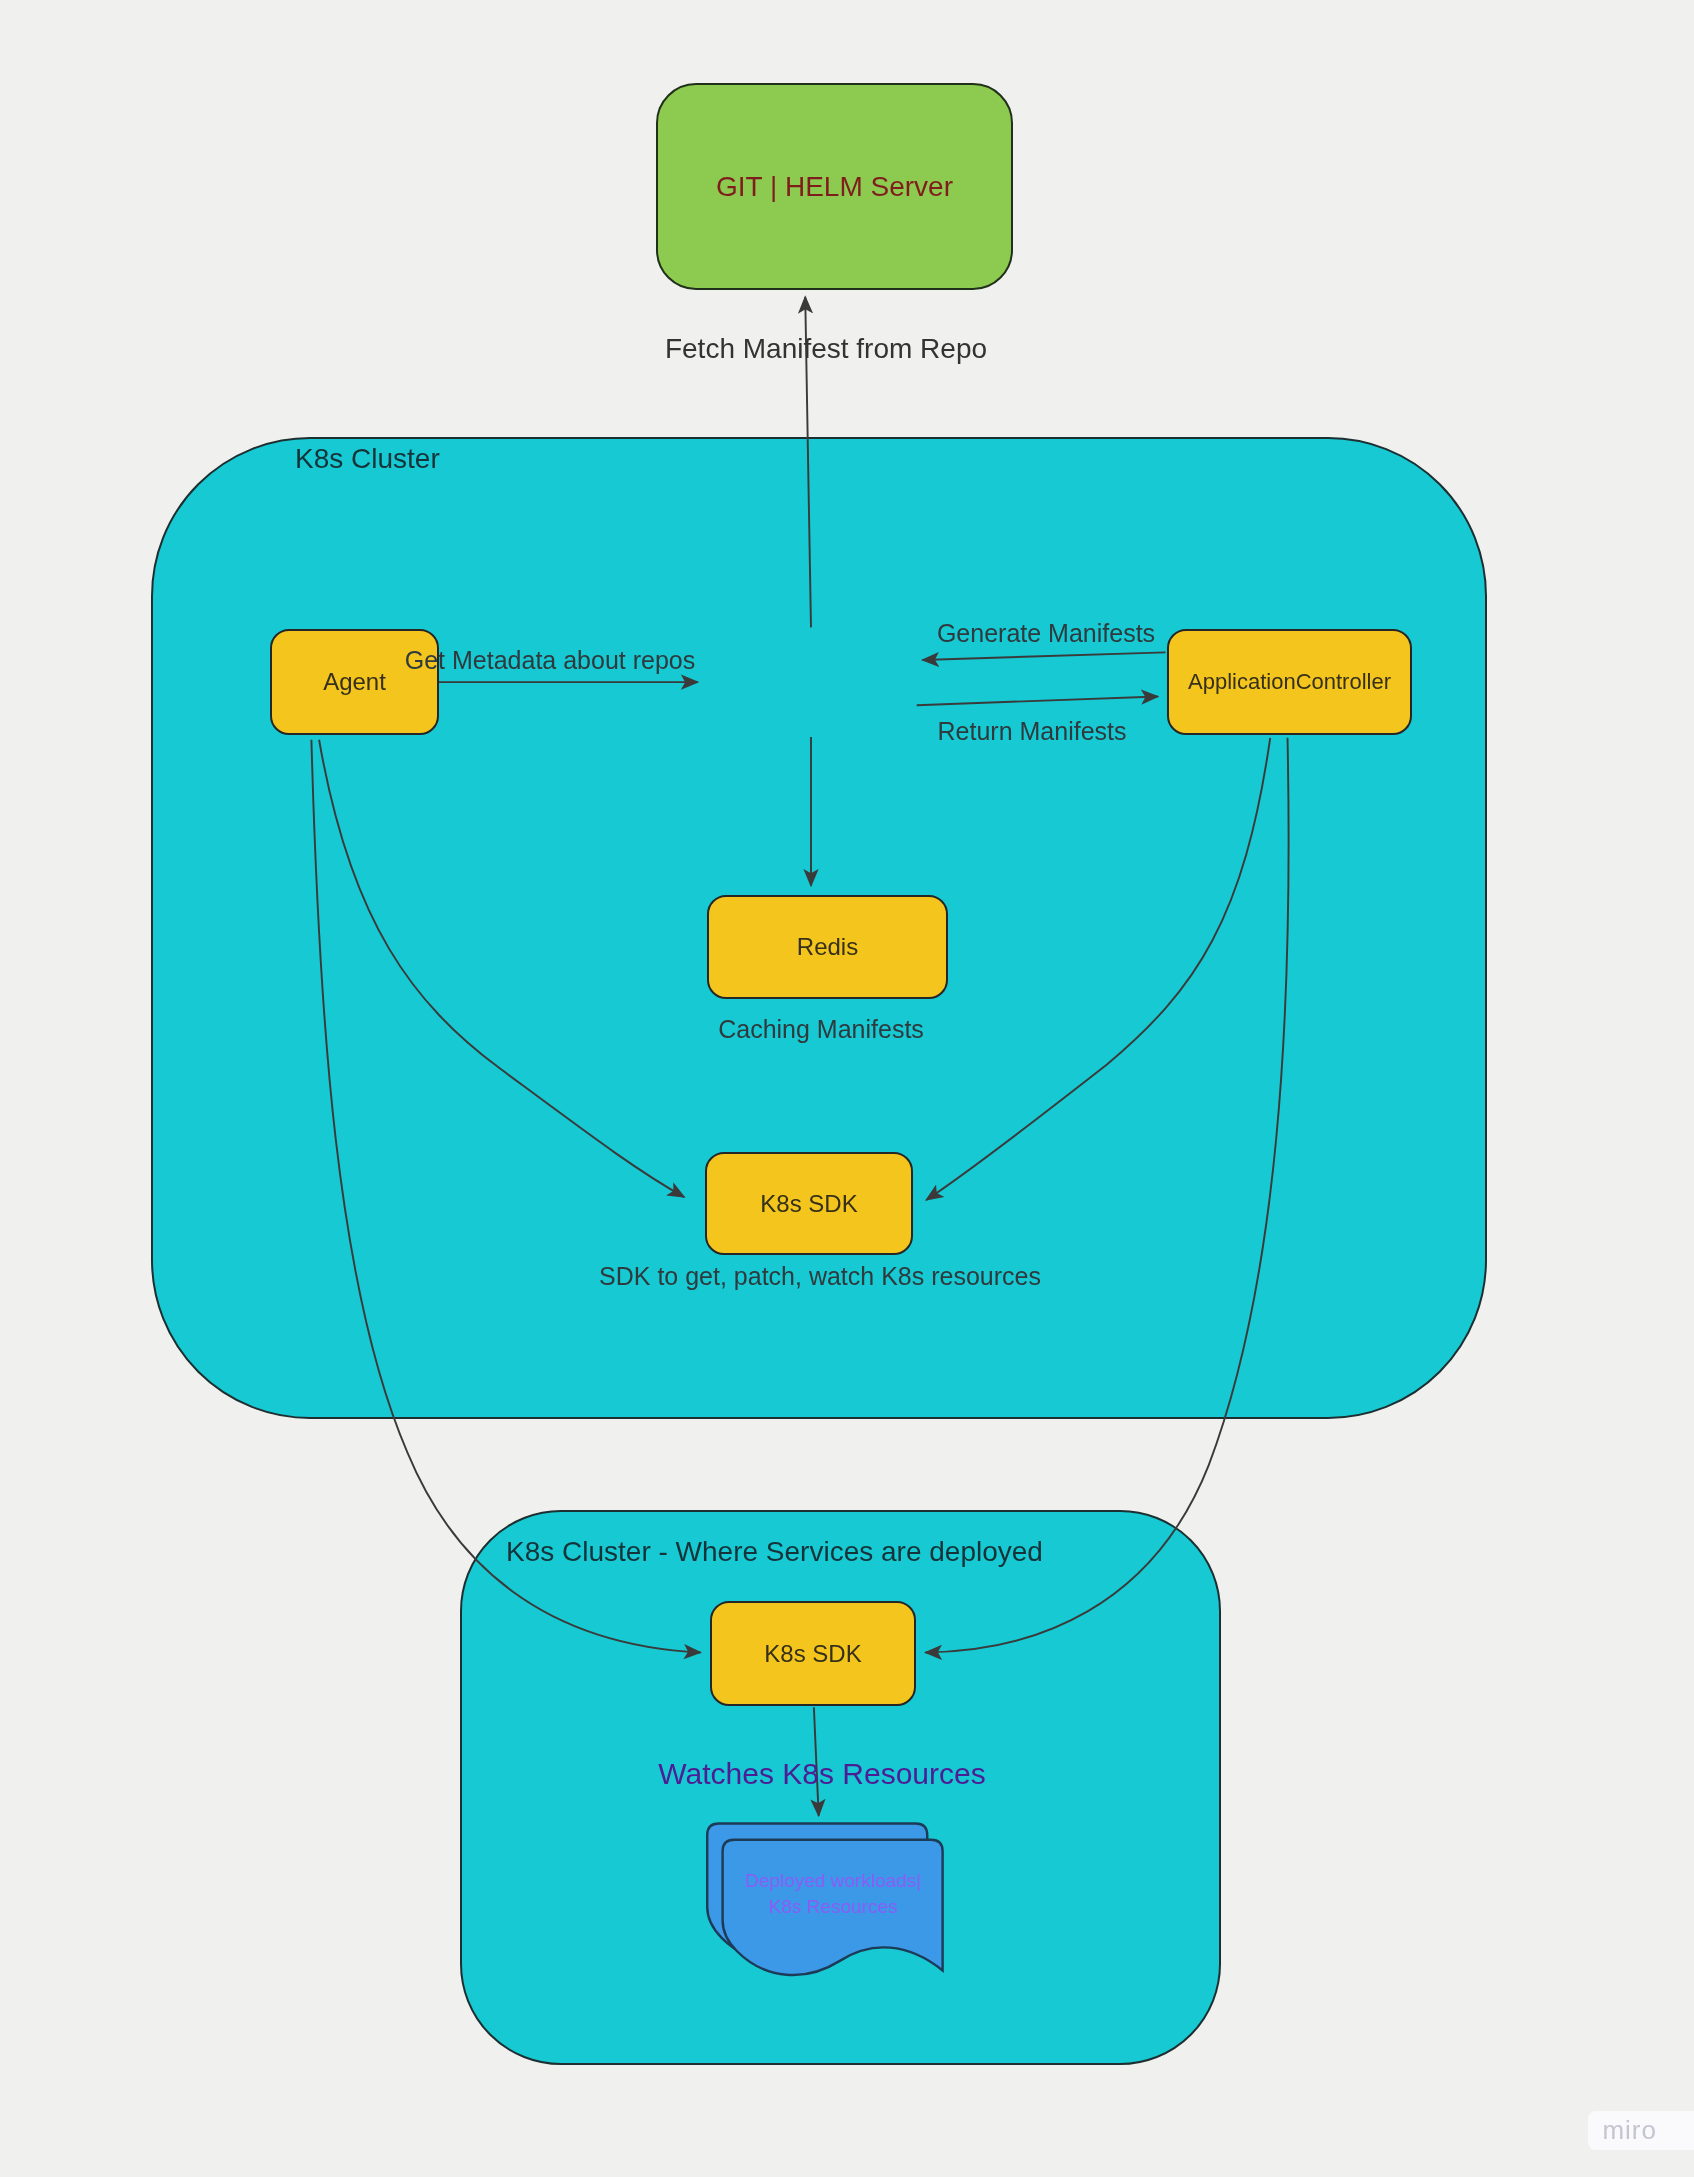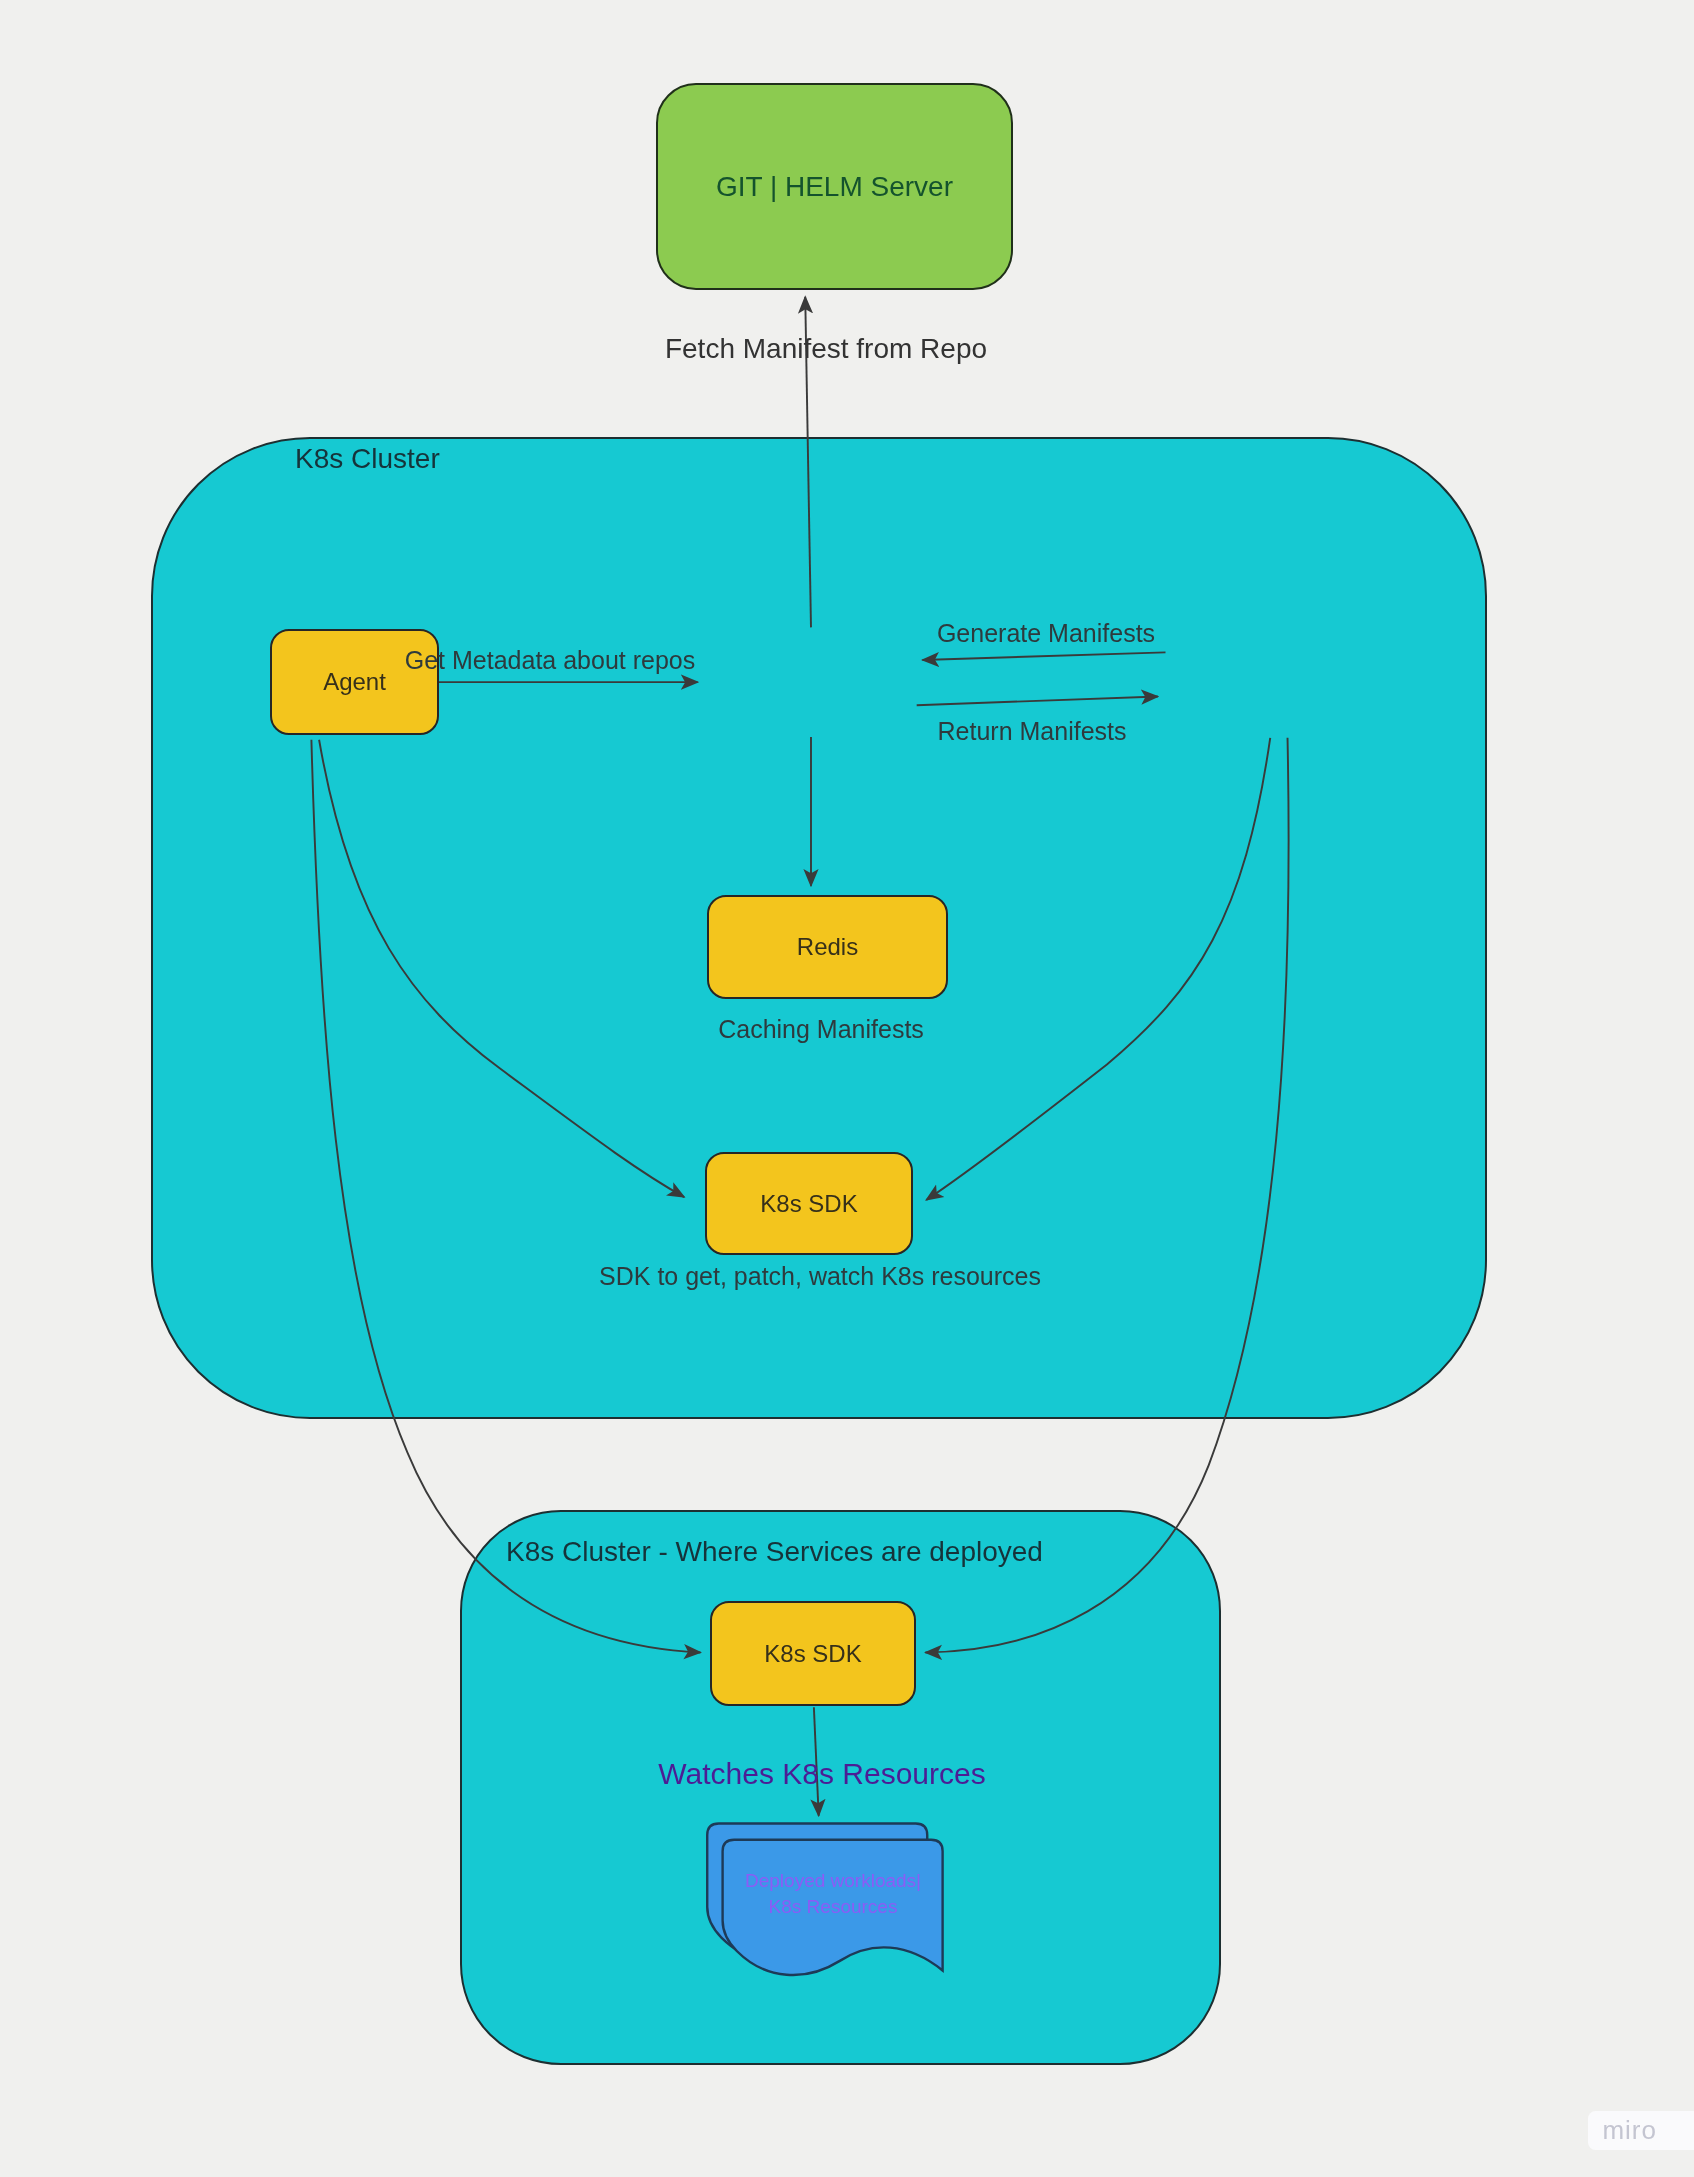--- a/index.html
+++ b/index.html
@@ -26,21 +26,21 @@
   .node.agent{left:225px;top:629px;width:169px;height:106px;margin-left:45px;}
   .node.repo{left:707px;top:629px;width:209px;height:106px;}
   .node.appctrl{left:1167px;top:629px;width:245px;height:106px;}
   .node.redis{left:707px;top:895px;width:241px;height:104px;}
   .node.sdk1{left:705px;top:1152px;width:208px;height:103px;}
   .node.sdk2{left:710px;top:1601px;width:206px;height:105px;}
   .ext-node{
     position:absolute;left:656px;top:83px;width:357px;height:207px;
     background:#8CCB50;border:2.9px solid #20301a;border-radius:40px;box-sizing:border-box;
     display:flex;align-items:center;justify-content:center;
-    font-size:28px;color:#14532d;z-index:3;white-space:nowrap;
+    font-size:28px;color:#7f1d1d;z-index:3;white-space:nowrap;
   }
   
   .lbl{position:absolute;transform:translate(-50%,-50%);white-space:nowrap;color:#2e3a3d;z-index:3;}
   .lbl.fetch{left:826px;top:349px;font-size:28px;color:#333333;}
   .lbl.meta{left:550px;top:660px;font-size:25px;}
   .lbl.gen{left:1046px;top:633px;font-size:25px;}
   .lbl.ret{left:1032px;top:731px;font-size:25px;}
   .lbl.cache{left:821px;top:1029px;font-size:25px;}
   .lbl.sdkdesc{left:820px;top:1276px;font-size:25px;}
   .lbl.watch{left:822px;top:1774px;font-size:30px;color:#4c1d95;}
@@ -90,20 +90,23 @@
   <div class="cluster-label l1">K8s Cluster</div>
   <div class="cluster-label l2">K8s Cluster - Where Services are deployed</div>
 
   <div class="ext-node">
     <span>GIT | HELM Server</span>
   </div>
 
   <div class="node agent">
     <span>Agent</span>
   </div>
+  <div class="node appctrl wide">
+    <span>ApplicationController</span>
+  </div>
   <div class="node redis">
     <span>Redis</span>
   </div>
   <div class="node sdk1">
     <span>K8s SDK</span>
   </div>
   <div class="node sdk2">
     <span>K8s SDK</span>
   </div>
 

